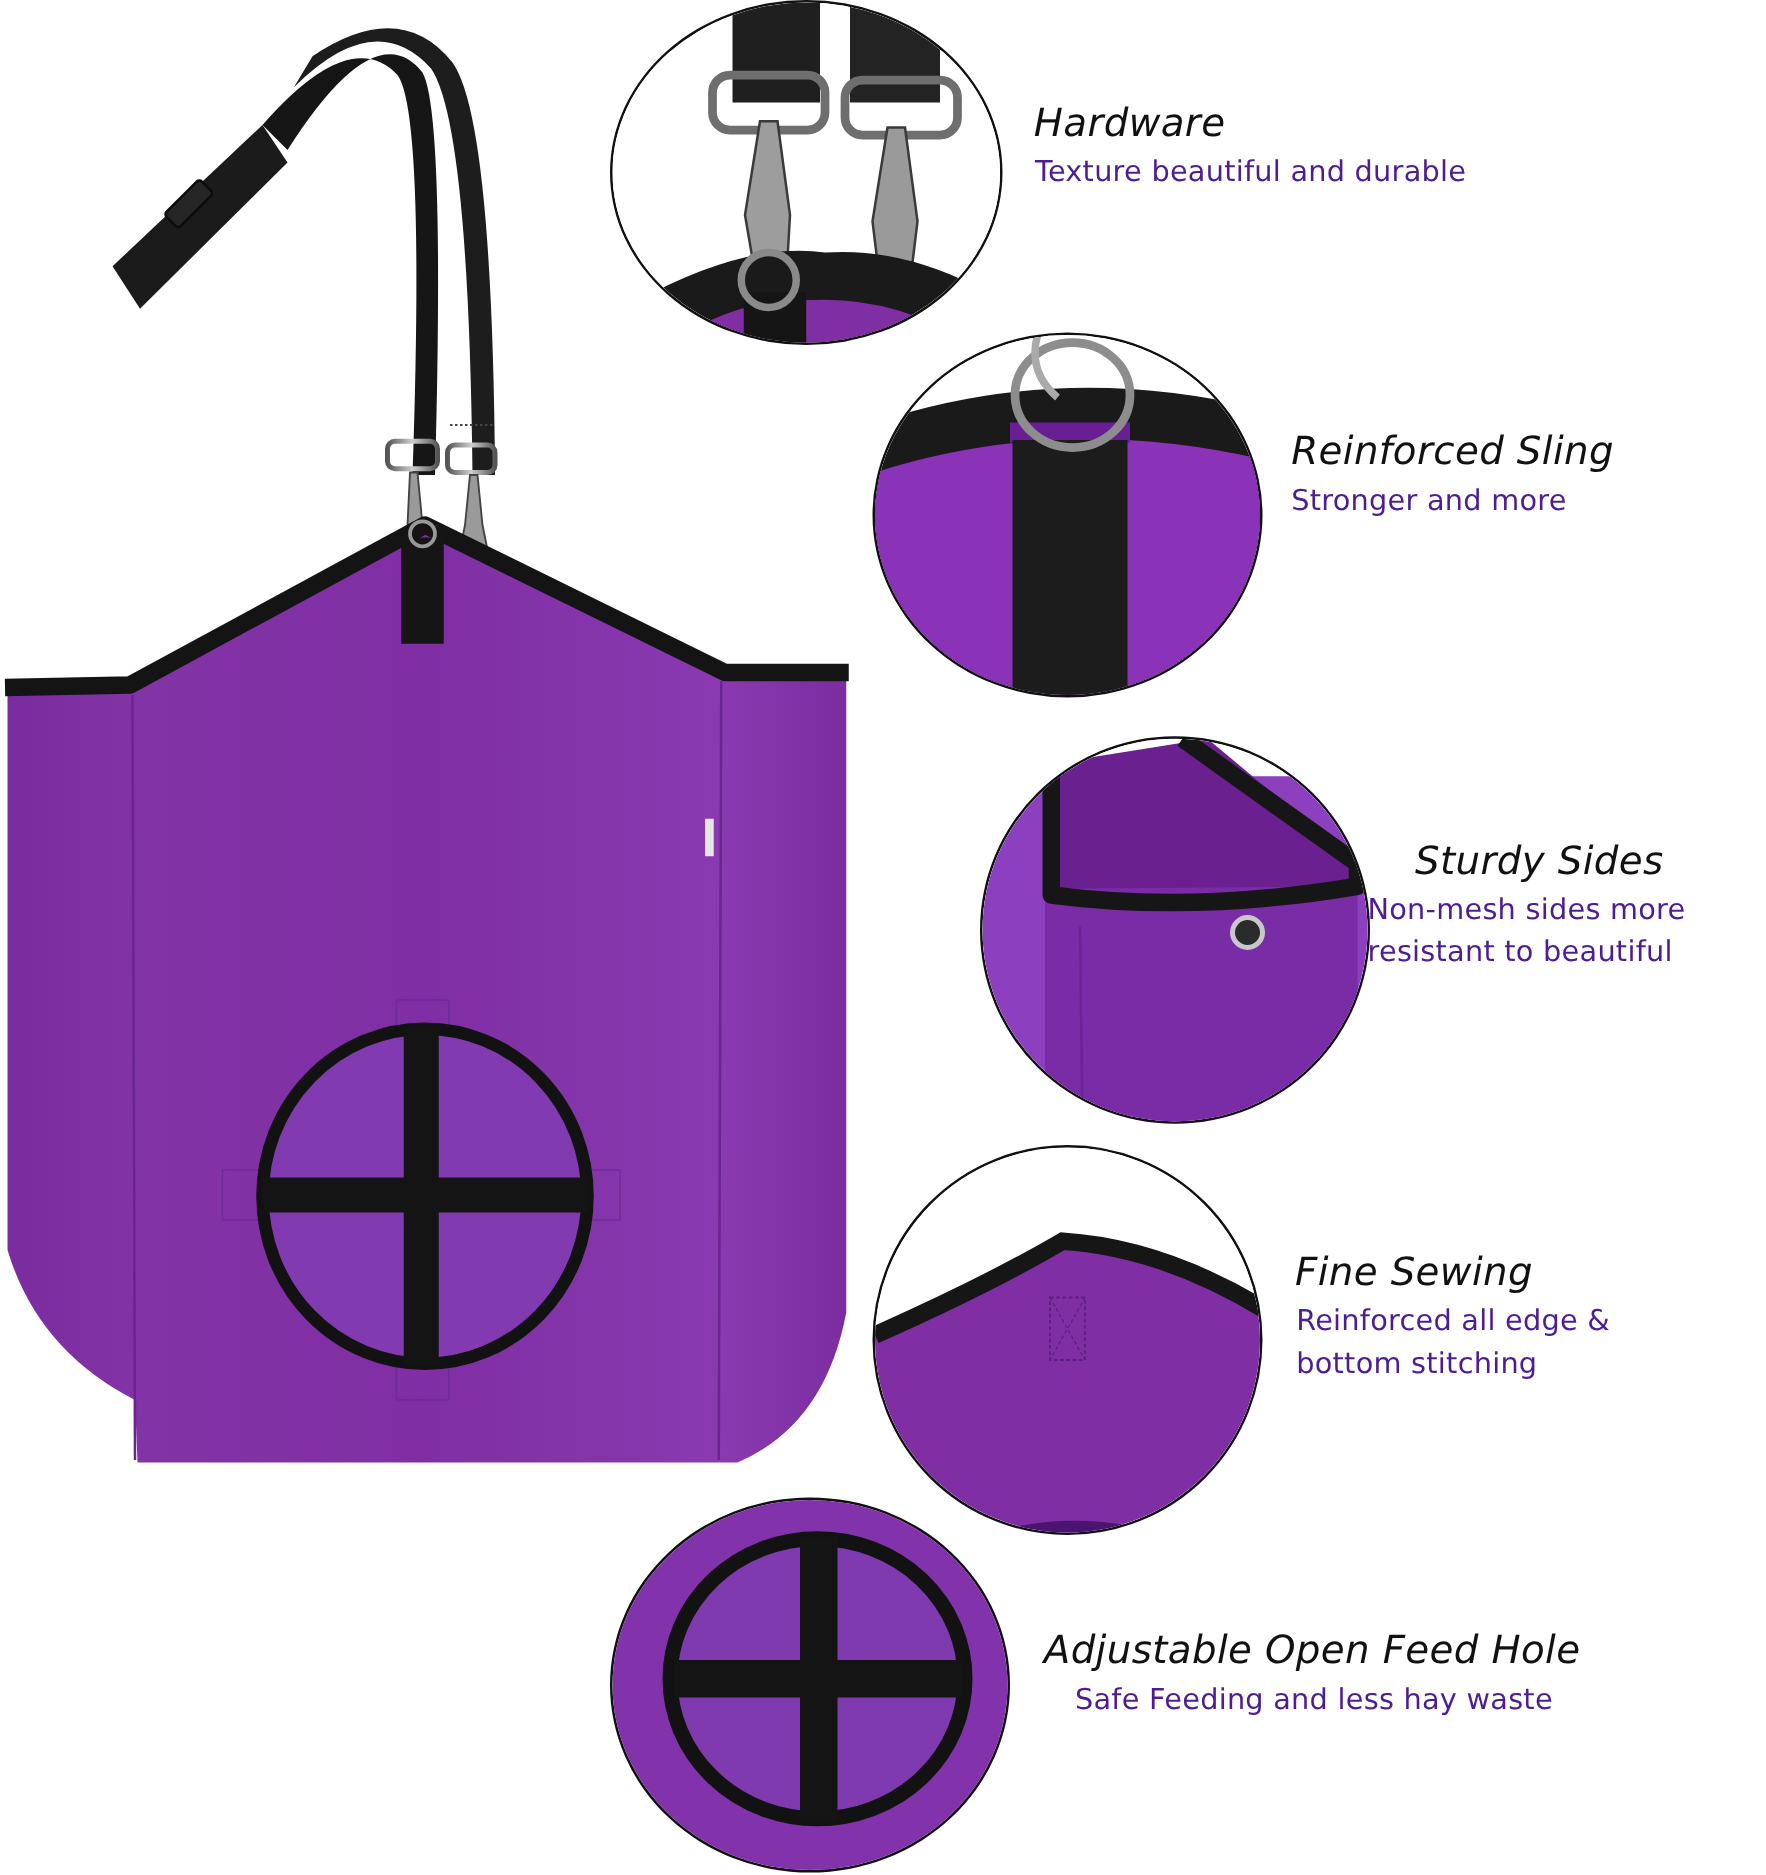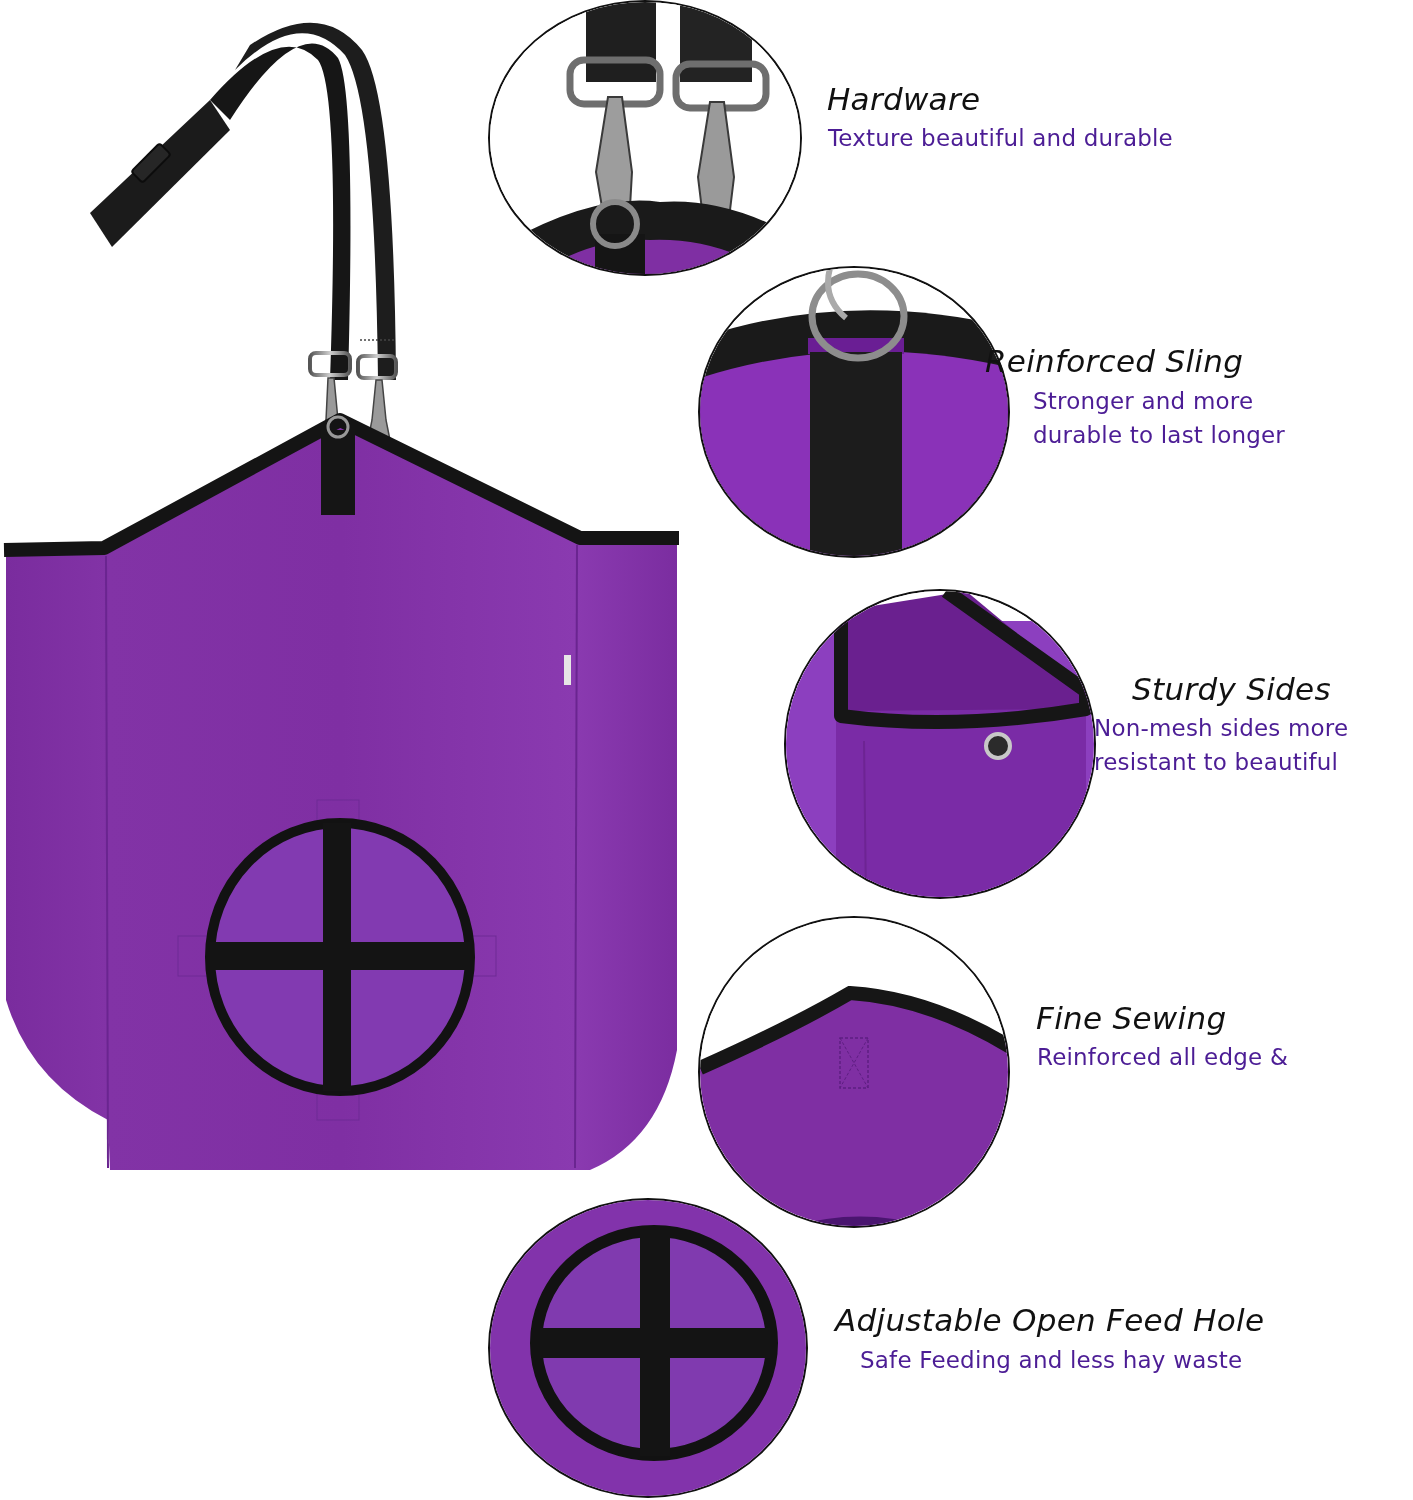--- a/index.html
+++ b/index.html
@@ -103,24 +103,23 @@
   <svg width="312" height="292" viewBox="0 0 312 292">
     <rect width="312" height="292" fill="#fff"></rect>
     <path d="M 0 70 Q 150 20 312 60 L 312 292 L 0 292 Z" fill="#1a1a1a"></path>
     <path d="M 0 110 Q 150 62 312 100 L 312 292 L 0 292 Z" fill="#8a32b8"></path>
     <rect x="108" y="70" width="96" height="16" fill="#6a1e94"></rect>
     <rect x="110" y="84" width="92" height="206" fill="#1c1c1c"></rect>
     <ellipse cx="158" cy="48" rx="46" ry="42" fill="none" stroke="#8d8d8d" stroke-width="7"></ellipse>
     <path d="M 130 0 Q 122 30 146 50" fill="none" stroke="#aaa" stroke-width="6"></path>
   </svg>
 </div>
-<div class="feature-title" style="left:985px;top:344px;text-align:center;">Reinforced Sling</div>
+<div class="feature-title" style="left:1033px;top:344px;text-align:center;">Reinforced Sling</div>
 <div class="feature-desc" style="left:1033px;top:384px;">
   <div>Stronger and more</div>
-  <div>durable to last longer</div>
 </div>
 
 <div class="detail-circle" style="left:784px;top:589px;width:312px;height:310px;">
   <svg width="312" height="310" viewBox="0 0 312 310">
     <rect width="312" height="310" fill="#fff"></rect>
     <rect x="0" y="30" width="312" height="280" fill="#8c3fbf"></rect>
     <path d="M 50 30 L 160 10 L 300 100 L 300 310 L 50 310 Z" fill="#7a2ba6"></path>
     <path d="M 55 120 L 55 20 L 180 0 L 300 100 L 300 118 Z" fill="#6a208f"></path>
     <path d="M 55 25 L 55 125 Q 170 140 300 118 L 300 100 L 160 0" fill="none" stroke="#161616" stroke-width="14" stroke-linejoin="round"></path>
     <circle cx="212" cy="155" r="12" fill="#2b2b2b" stroke="#c8c8c8" stroke-width="4"></circle>
@@ -140,20 +139,21 @@
     <path d="M 0 150 Q 90 110 150 75 Q 230 80 312 130" fill="none" stroke="#161616" stroke-width="14"></path>
     <rect x="140" y="120" width="28" height="50" fill="none" stroke="#5e1f82" stroke-width="1.5" stroke-dasharray="3 2"></rect>
     <line x1="140" y1="120" x2="168" y2="170" stroke="#5e1f82" stroke-width="1" stroke-dasharray="3 2"></line>
     <line x1="168" y1="120" x2="140" y2="170" stroke="#5e1f82" stroke-width="1" stroke-dasharray="3 2"></line>
     <path d="M 80 312 Q 160 285 240 312 Z" fill="#4a1570"></path>
   </svg>
 </div>
 <div class="feature-title" style="left:1036px;top:1001px;">Fine Sewing</div>
 <div class="feature-desc" style="left:1037px;top:1040px;">
   <div>Reinforced all edge &amp;</div>
+  <div>bottom stitching</div>
 </div>
 
 <div class="detail-circle" style="left:488px;top:1198px;width:320px;height:300px;">
   <svg width="320" height="300" viewBox="0 0 320 300">
     <rect width="320" height="300" fill="#8233ab"></rect>
     <ellipse cx="164" cy="143" rx="118" ry="112" fill="#7a33a8"></ellipse>
     <ellipse cx="164" cy="143" rx="118" ry="112" fill="#9550c4" opacity="0.25"></ellipse>
     <ellipse cx="164" cy="143" rx="118" ry="112" fill="none" stroke="#121212" stroke-width="12"></ellipse>
     <rect x="150" y="30" width="30" height="226" fill="#141414"></rect>
     <rect x="50" y="128" width="230" height="30" fill="#141414"></rect>

